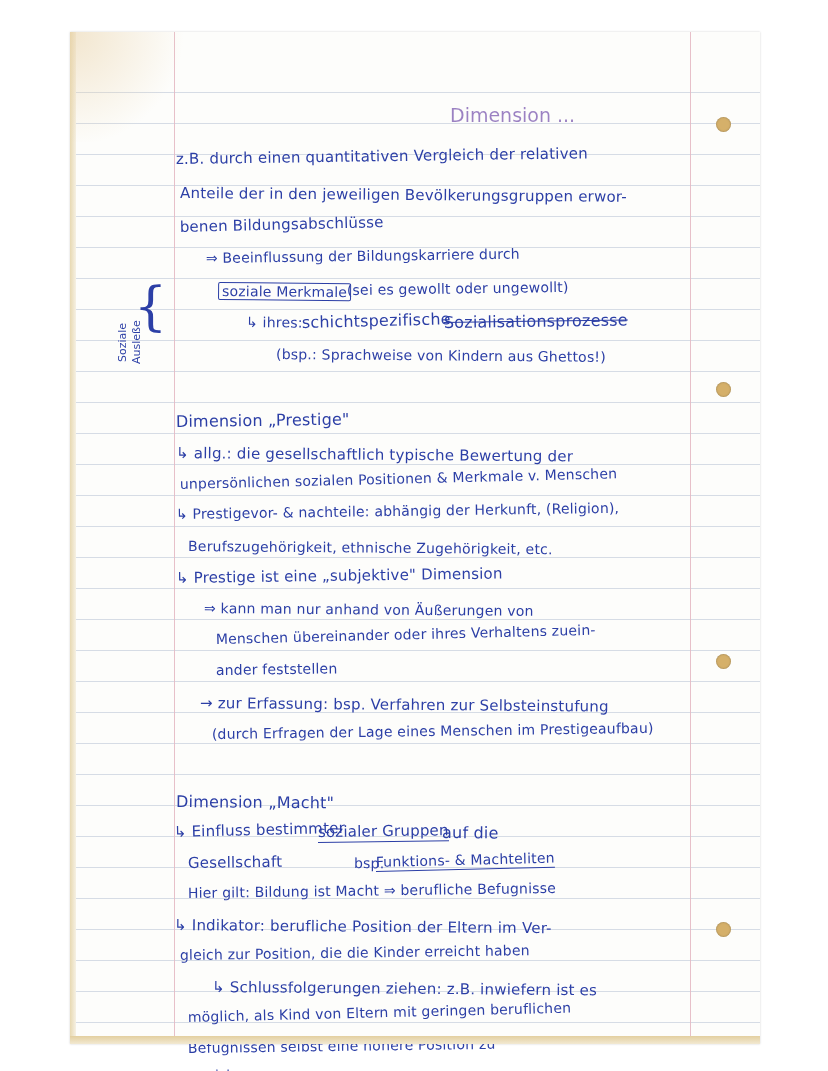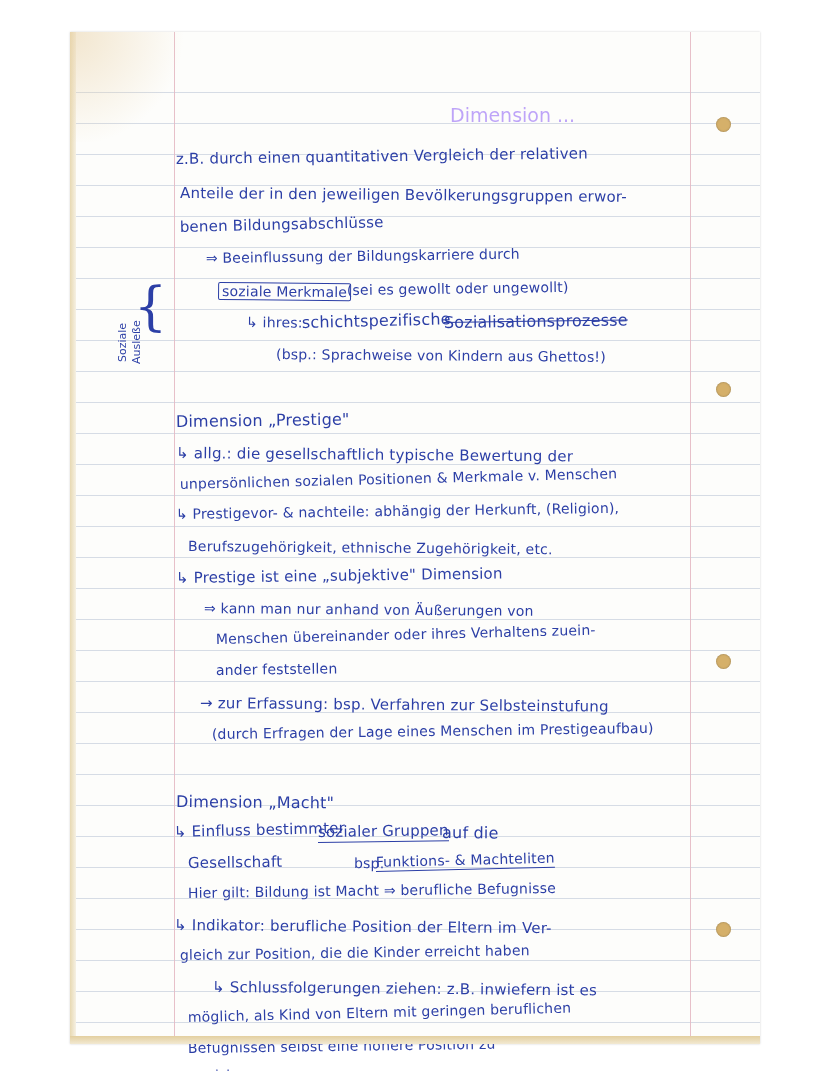--- a/index.html
+++ b/index.html
@@ -127,21 +127,21 @@
   }
   .brace {
     position: absolute;
     color: #2c3fa6;
     font-size: 52px;
     line-height: 1;
     font-family: "DejaVu Serif", serif;
   }
   .ghost {
     position: absolute;
-    color: #8b5cf6;
+    color: #4c1d95;
     font-size: 19px;
     opacity: 0.55;
     white-space: nowrap;
   }
 </style>
 </head>
 <body>
 
 <div class="page">
   <div class="rules" id="rules">

